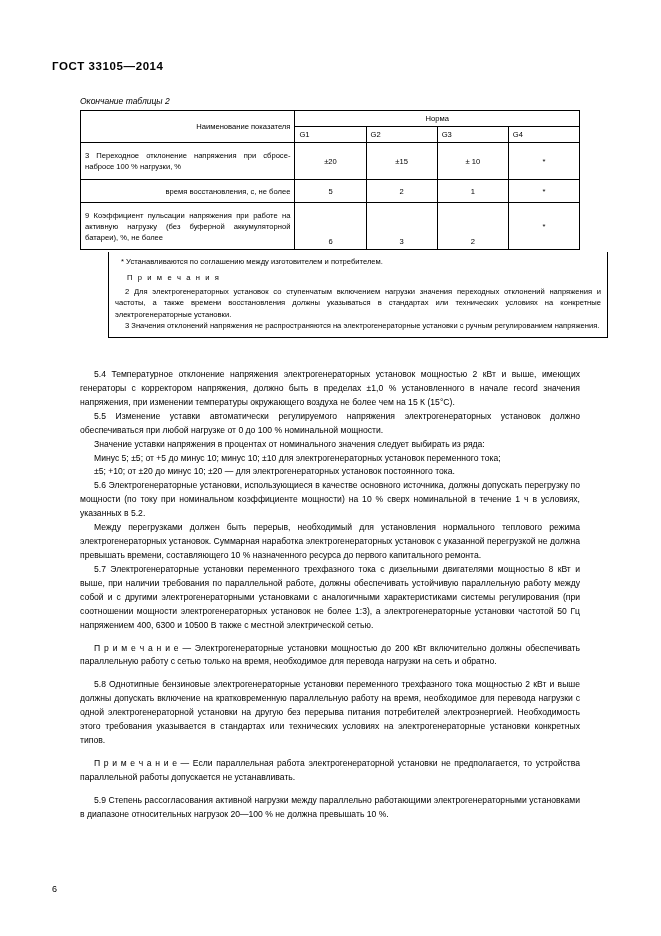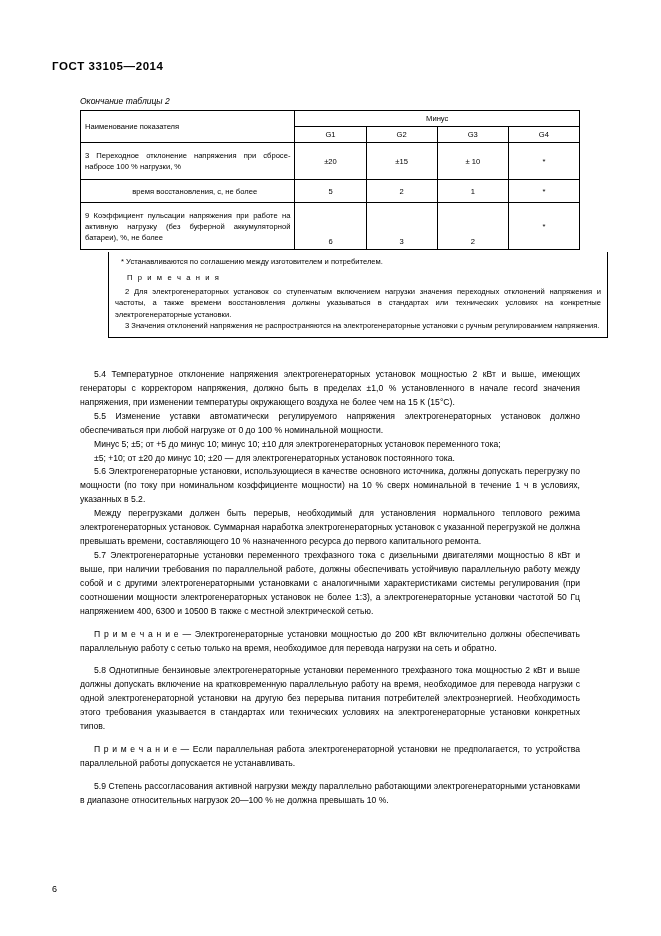--- a/index.html
+++ b/index.html
@@ -49,34 +49,34 @@
     font-size: 7.6px;
   }
   table.norms td, table.norms th {
     border: 0.8px solid #000000;
     padding: 3px 4px;
     vertical-align: middle;
     font-weight: normal;
   }
   .th-name {
     width: 205px;
-    text-align: left;
+    text-align: right;
   }
   .th-norm {
     text-align: center;
   }
   .col-g {
     width: 62px;
-    text-align: center;
+    text-align: left;
   }
   .cell-center {
     text-align: center;
   }
   .row-label {
-    text-align: center;
+    text-align: right;
     line-height: 1.45;
   }
   .just {
     text-align: justify;
     text-align-last: left;
   }
   .notes-block {
     position: absolute;
     left: 80px;
     top: 252px;
@@ -138,21 +138,21 @@
 <div class="page">
 
   <div class="std-header">ГОСТ 33105—2014</div>
 
   <div class="table-caption">Окончание таблицы 2</div>
 
   <table class="norms">
     <tbody>
       <tr>
         <td class="th-name" rowspan="2">Наименование показателя</td>
-        <td class="th-norm" colspan="4">Минус</td>
+        <td class="th-norm" colspan="4">Норма</td>
       </tr>
       <tr>
         <td class="col-g">G1</td>
         <td class="col-g">G2</td>
         <td class="col-g">G3</td>
         <td class="col-g">G4</td>
       </tr>
 
       <tr>
         <td class="row-label just" style="height:30px">3  Переходное   отклонение   напряжения   при   сбросе-набросе 100 % нагрузки, %</td>
@@ -183,20 +183,21 @@
   <div class="notes-block">
     <div class="footnote-line">* Устанавливаются по соглашению между изготовителем и потребителем.</div>
     <div class="notes-title">П р и м е ч а н и я</div>
     <div class="note-item">2  Для электрогенераторных установок со ступенчатым включением нагрузки значения переходных отклонений напряжения и частоты, а также времени восстановления должны указываться в стандартах или технических условиях на конкретные электрогенераторные установки.</div>
     <div class="note-item">3  Значения отклонений напряжения не распространяются на электрогенераторные установки с ручным регулированием напряжения.</div>
   </div>
 
   <div class="body-text" style="top:368px;">
     <p class="para">5.4  Температурное отклонение напряжения электрогенераторных установок мощностью 2 кВт и выше, имеющих генераторы с корректором напряжения, должно быть в пределах ±1,0 % установленного в начале record значения напряжения, при изменении температуры окружающего воздуха не более чем на 15 К (15°С).</p>
     <p class="para">5.5  Изменение уставки автоматически регулируемого напряжения электрогенераторных установок должно обеспечиваться при любой нагрузке от 0 до 100 % номинальной мощности.</p>
+    <p class="para">Значение уставки напряжения в процентах от номинального значения следует выбирать из ряда:</p>
     <p class="para">Минус 5; ±5; от +5 до минус 10; минус 10; ±10 для электрогенераторных установок переменного тока;</p>
     <p class="para">±5; +10; от ±20 до минус 10; ±20 — для электрогенераторных установок постоянного тока.</p>
     <p class="para">5.6  Электрогенераторные установки, использующиеся в качестве основного источника, должны допускать перегрузку по мощности (по току при номинальном коэффициенте мощности) на 10 % сверх номинальной в течение 1 ч в условиях, указанных в 5.2.</p>
     <p class="para">Между перегрузками должен быть перерыв, необходимый для установления нормального теплового режима электрогенераторных установок. Суммарная наработка электрогенераторных установок с указанной перегрузкой не должна превышать времени, составляющего 10 % назначенного ресурса до первого капитального ремонта.</p>
     <p class="para">5.7  Электрогенераторные установки переменного трехфазного тока с дизельными двигателями мощностью 8 кВт и выше, при наличии требования по параллельной работе, должны обеспечивать устойчивую параллельную работу между собой и с другими электрогенераторными установками с аналогичными характеристиками системы регулирования (при соотношении мощности электрогенераторных установок не более 1:3), а электрогенераторные установки частотой 50 Гц напряжением 400, 6300 и 10500 В также с местной электрической сетью.</p>
     <p class="note-para">П р и м е ч а н и е — Электрогенераторные установки мощностью до 200 кВт включительно должны обеспечивать параллельную работу с сетью только на время, необходимое для перевода нагрузки на сеть и обратно.</p>
     <div class="gap"></div>
     <p class="para">5.8  Однотипные бензиновые электрогенераторные установки переменного трехфазного тока мощностью 2 кВт и выше должны допускать включение на кратковременную параллельную работу на время, необходимое для перевода нагрузки с одной электрогенераторной установки на другую без перерыва питания потребителей электроэнергией. Необходимость этого требования указывается в стандартах или технических условиях на электрогенераторные установки конкретных типов.</p>
     <p class="note-para">П р и м е ч а н и е — Если параллельная работа электрогенераторной установки не предполагается, то устройства параллельной работы допускается не устанавливать.</p>
     <div class="gap"></div>

